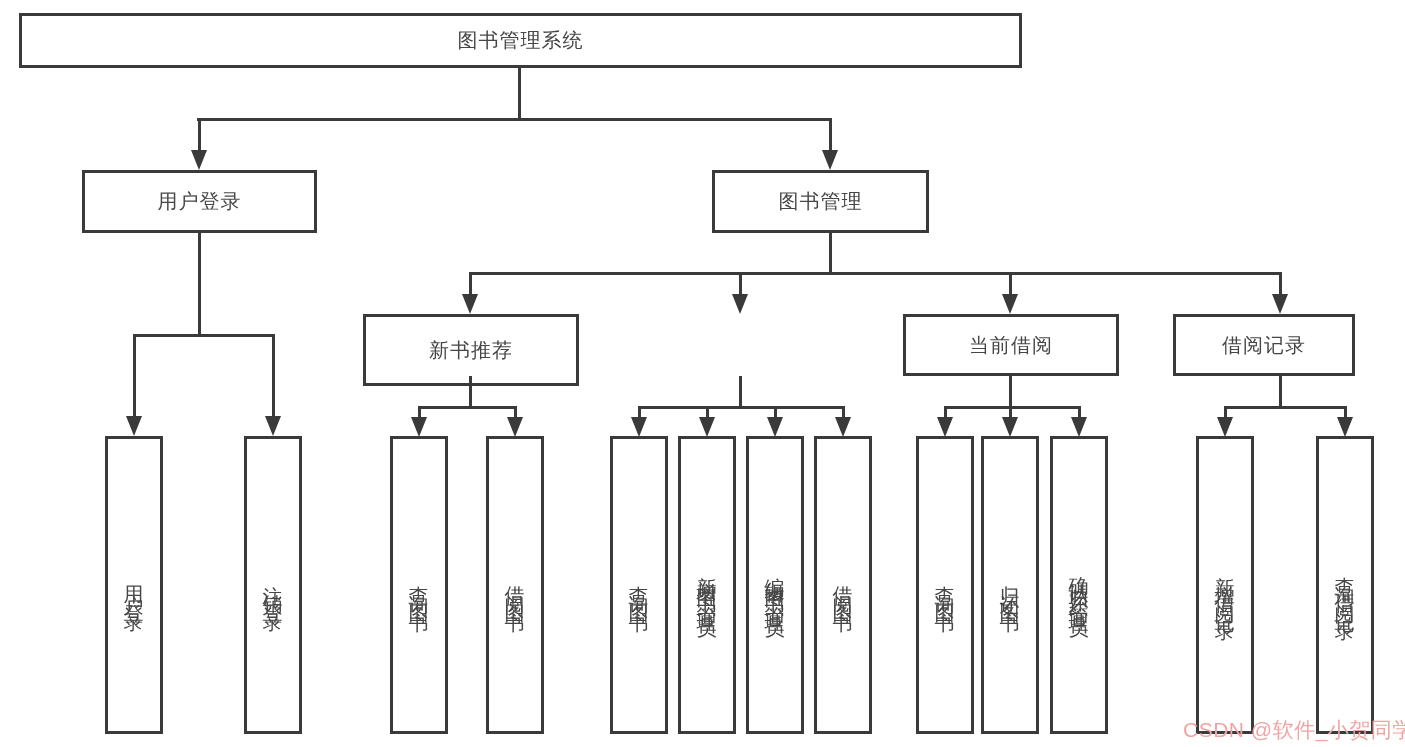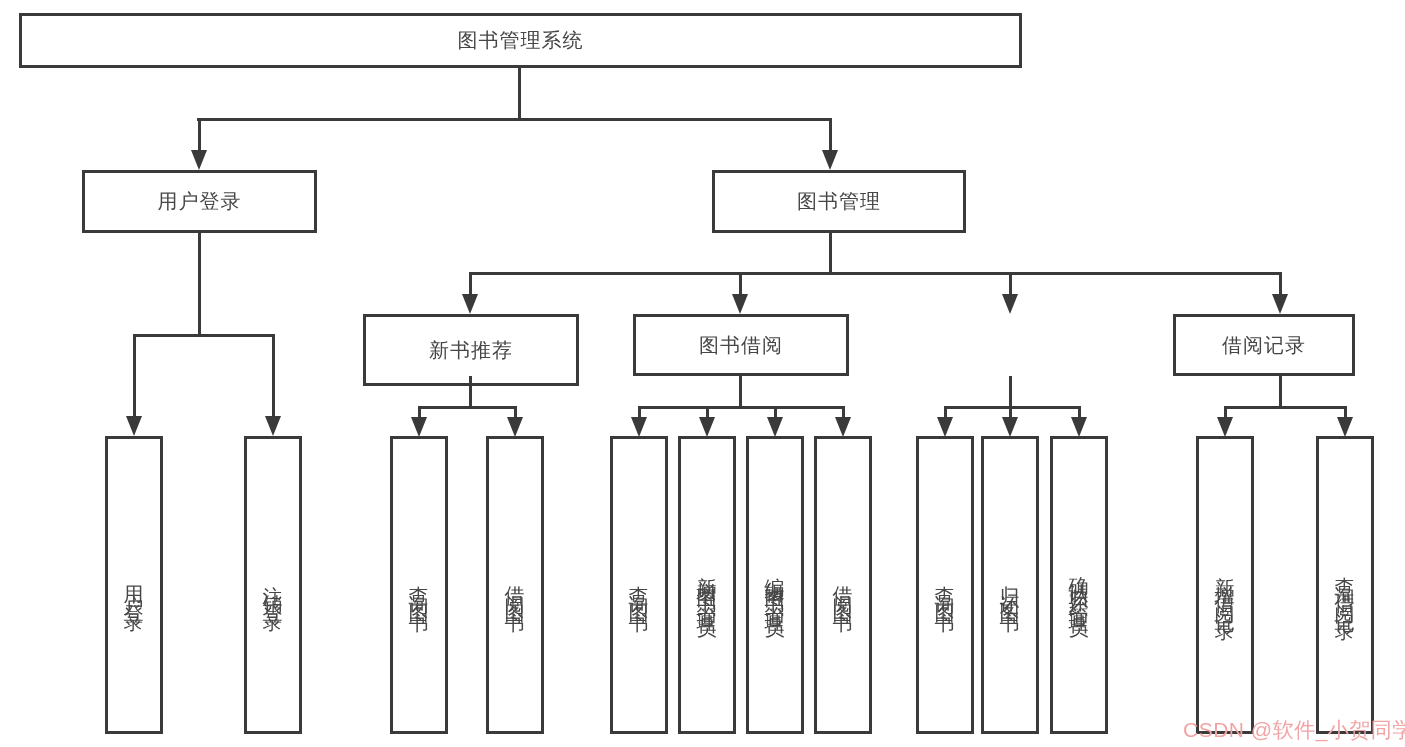--- a/index.html
+++ b/index.html
@@ -58,29 +58,29 @@
 <div class="canvas">
 
   <div class="node" style="left:19px;top:13px;width:1003px;height:55px;">
     <span>图书管理系统</span>
   </div>
 
   <div class="node" style="left:82px;top:170px;width:235px;height:63px;">
     <span>用户登录</span>
   </div>
 
-  <div class="node" style="left:712px;top:170px;width:254px;height:63px;">
+  <div class="node" style="left:712px;top:170px;width:217px;height:63px;">
     <span>图书管理</span>
   </div>
 
   <div class="node" style="left:363px;top:314px;width:216px;height:72px;">
     <span>新书推荐</span>
   </div>
-  <div class="node" style="left:633px;top:314px;width:216px;height:62px;">
-    <span>图书借阅</span>
+  <div class="node" style="left:903px;top:314px;width:216px;height:62px;">
+    <span>当前借阅</span>
   </div>
   <div class="node" style="left:1173px;top:314px;width:182px;height:62px;">
     <span>借阅记录</span>
   </div>
 
   <div class="node leaf" style="left:105px;top:436px;width:58px;height:298px;">用户登录</div>
   <div class="node leaf" style="left:244px;top:436px;width:58px;height:298px;">注销登录</div>
 
   <div class="node leaf" style="left:390px;top:436px;width:58px;height:298px;">查询图书</div>
   <div class="node leaf" style="left:486px;top:436px;width:58px;height:298px;">借阅图书</div>

